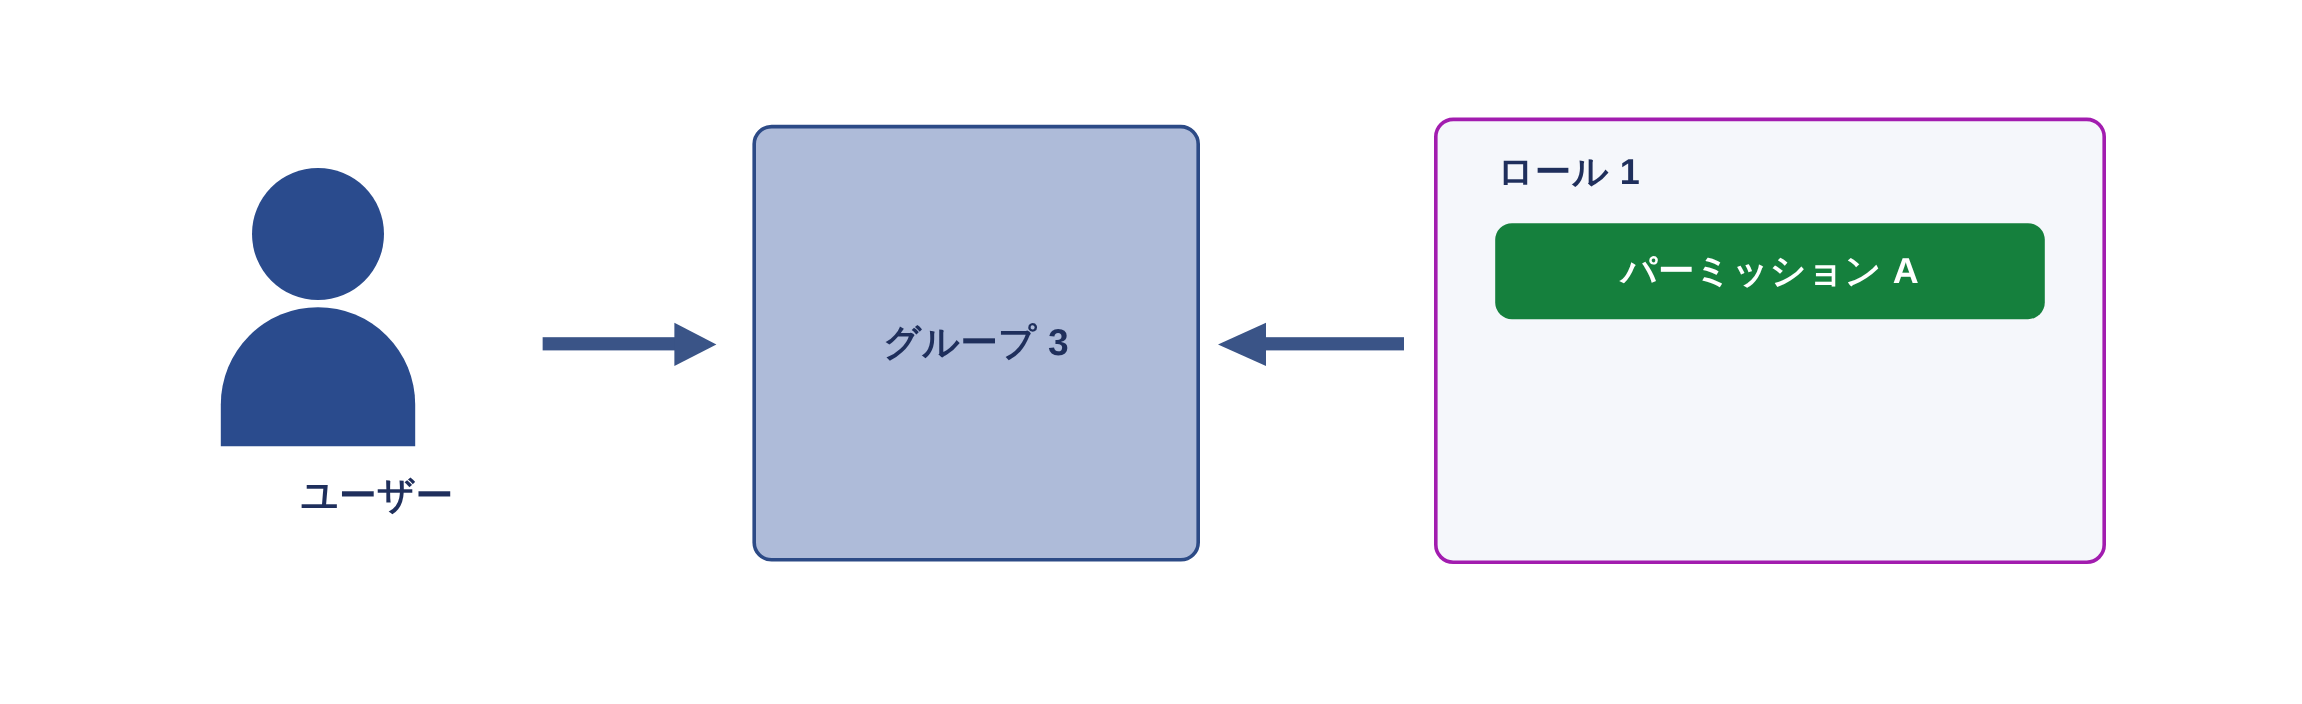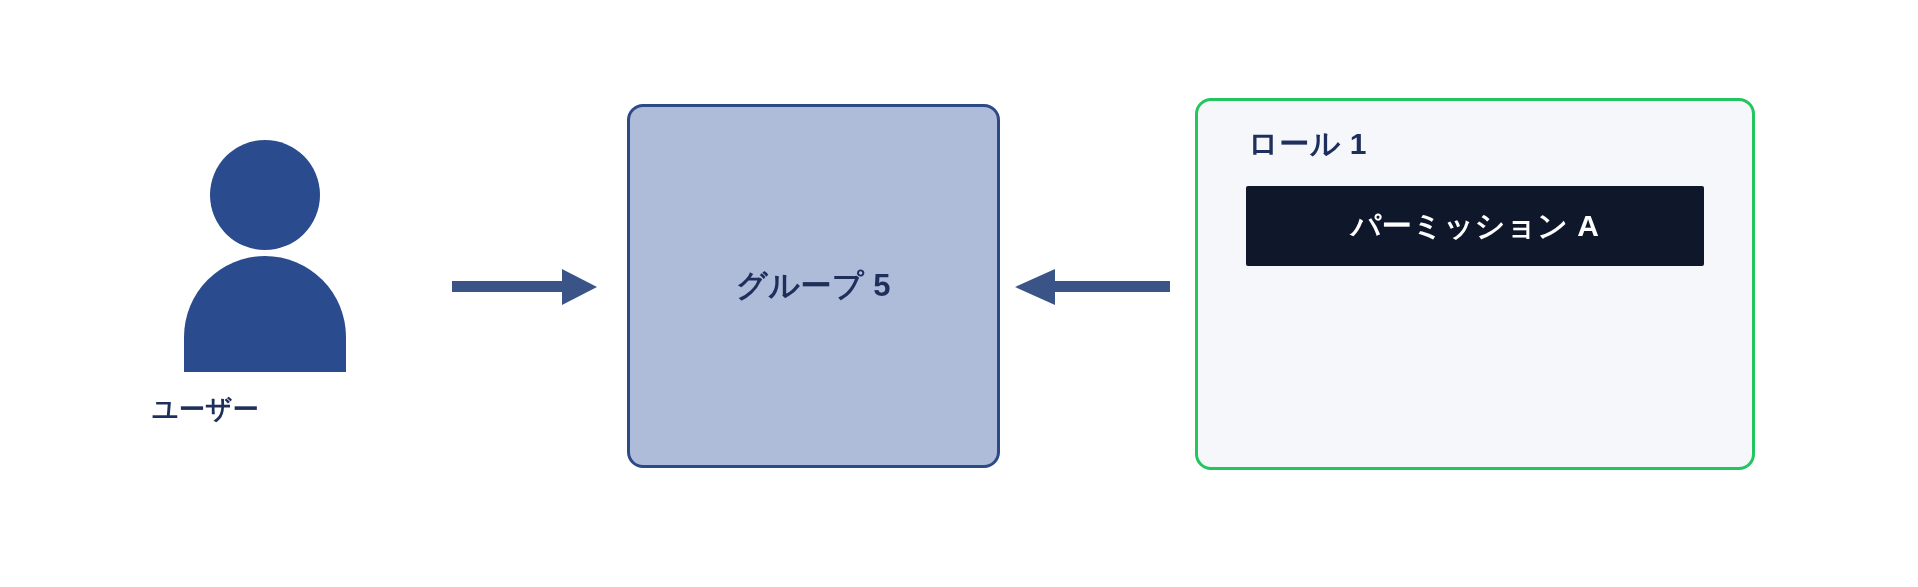--- a/index.html
+++ b/index.html
@@ -32,22 +32,22 @@
     left: 0;
     top: 0;
     width: 166px;
     height: 232px;
   }
   #user-label {
     position: absolute;
     left: -30px;
     top: 252px;
     width: 226px;
-    text-align: left;
-    font-size: 26px;
+    text-align: right;
+    font-size: 31px;
     font-weight: bold;
     color: #1f2f5c;
     letter-spacing: 0.5px;
     white-space: nowrap;
   }
 
   
   .arrow {
     position: absolute;
     height: 40px;
@@ -88,43 +88,43 @@
 
   
   #role-card {
     position: absolute;
     left: 1195px;
     top: 98px;
     width: 560px;
     height: 372px;
     box-sizing: border-box;
     background: #f5f7fb;
-    border: 3px solid #22c55e;
+    border: 3px solid #a21caf;
     border-radius: 16px;
     padding: 26px 48px 0 48px;
   }
   #role-title {
     font-size: 30px;
     font-weight: bold;
     color: #1f2f5c;
     letter-spacing: 0.5px;
     white-space: nowrap;
     margin: 0 0 26px 2px;
     line-height: 1.1;
   }
   #permission-list {
     display: flex;
     flex-direction: column;
     gap: 17px;
   }
   .permission-chip {
     height: 80px;
     box-sizing: border-box;
-    background: #0f172a;
-    border-radius: 2px;
+    background: #15803d;
+    border-radius: 14px;
     display: flex;
     align-items: center;
     justify-content: center;
     color: #ffffff;
     font-size: 30px;
     font-weight: bold;
     letter-spacing: 0.5px;
     white-space: nowrap;
   }
 </style>
@@ -144,21 +144,21 @@
   </div>
 
   <div class="arrow" id="arrow-user-to-group">
     <svg width="148" height="40" viewBox="0 0 148 40" xmlns="http://www.w3.org/2000/svg">
       <rect x="0" y="14" width="115" height="11" fill="#3a5487"></rect>
       <path d="M 110 2 L 145 20 L 110 38 Z" fill="#3a5487"></path>
     </svg>
   </div>
 
   <div id="group-box">
-    <span id="group-label">グループ 5</span>
+    <span id="group-label">グループ 3</span>
   </div>
 
   <div class="arrow" id="arrow-role-to-group">
     <svg width="158" height="40" viewBox="0 0 158 40" xmlns="http://www.w3.org/2000/svg">
       <rect x="38" y="14" width="120" height="11" fill="#3a5487"></rect>
       <path d="M 43 2 L 3 20 L 43 38 Z" fill="#3a5487"></path>
     </svg>
   </div>
 
   <div id="role-card">

